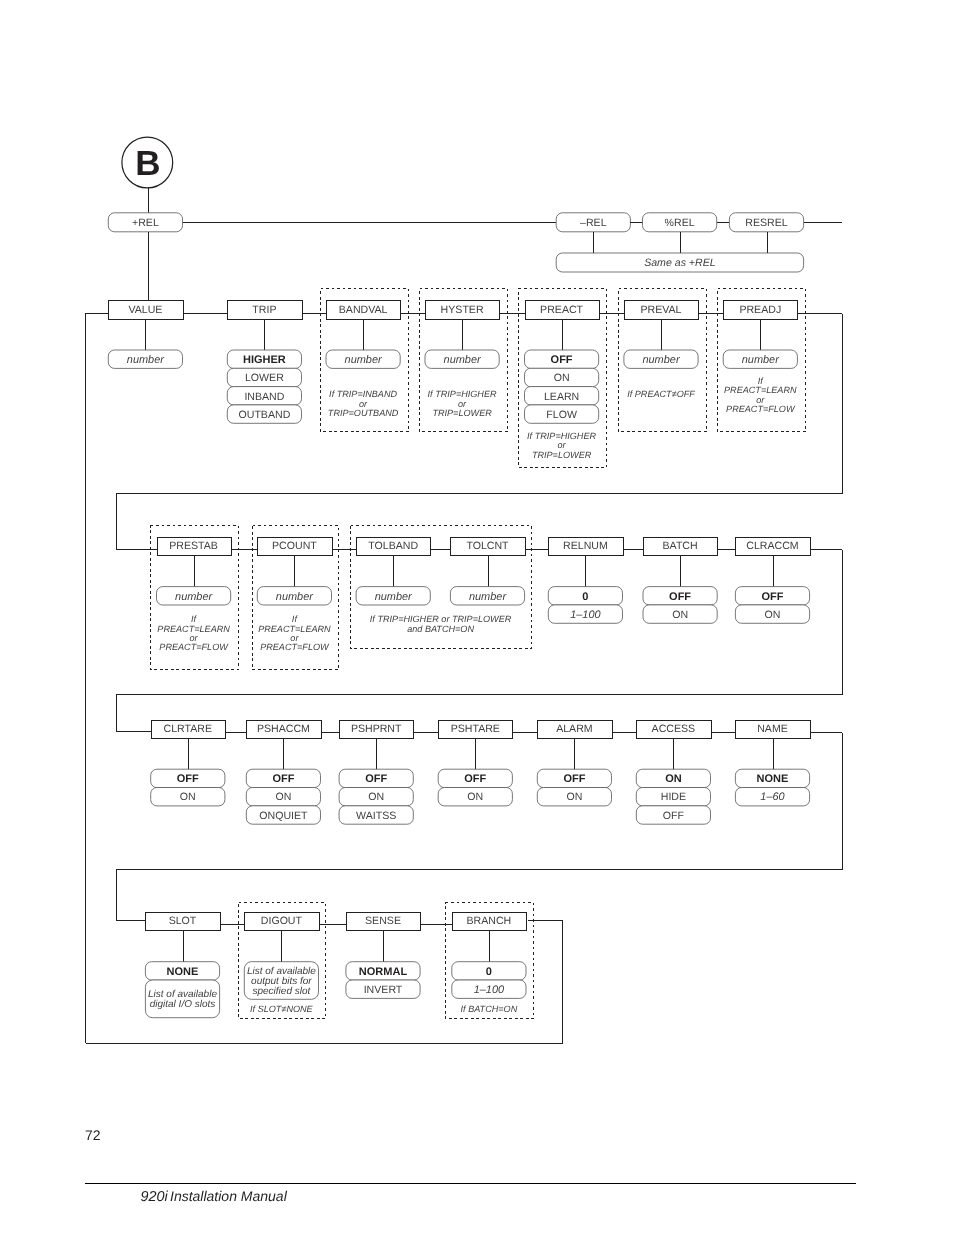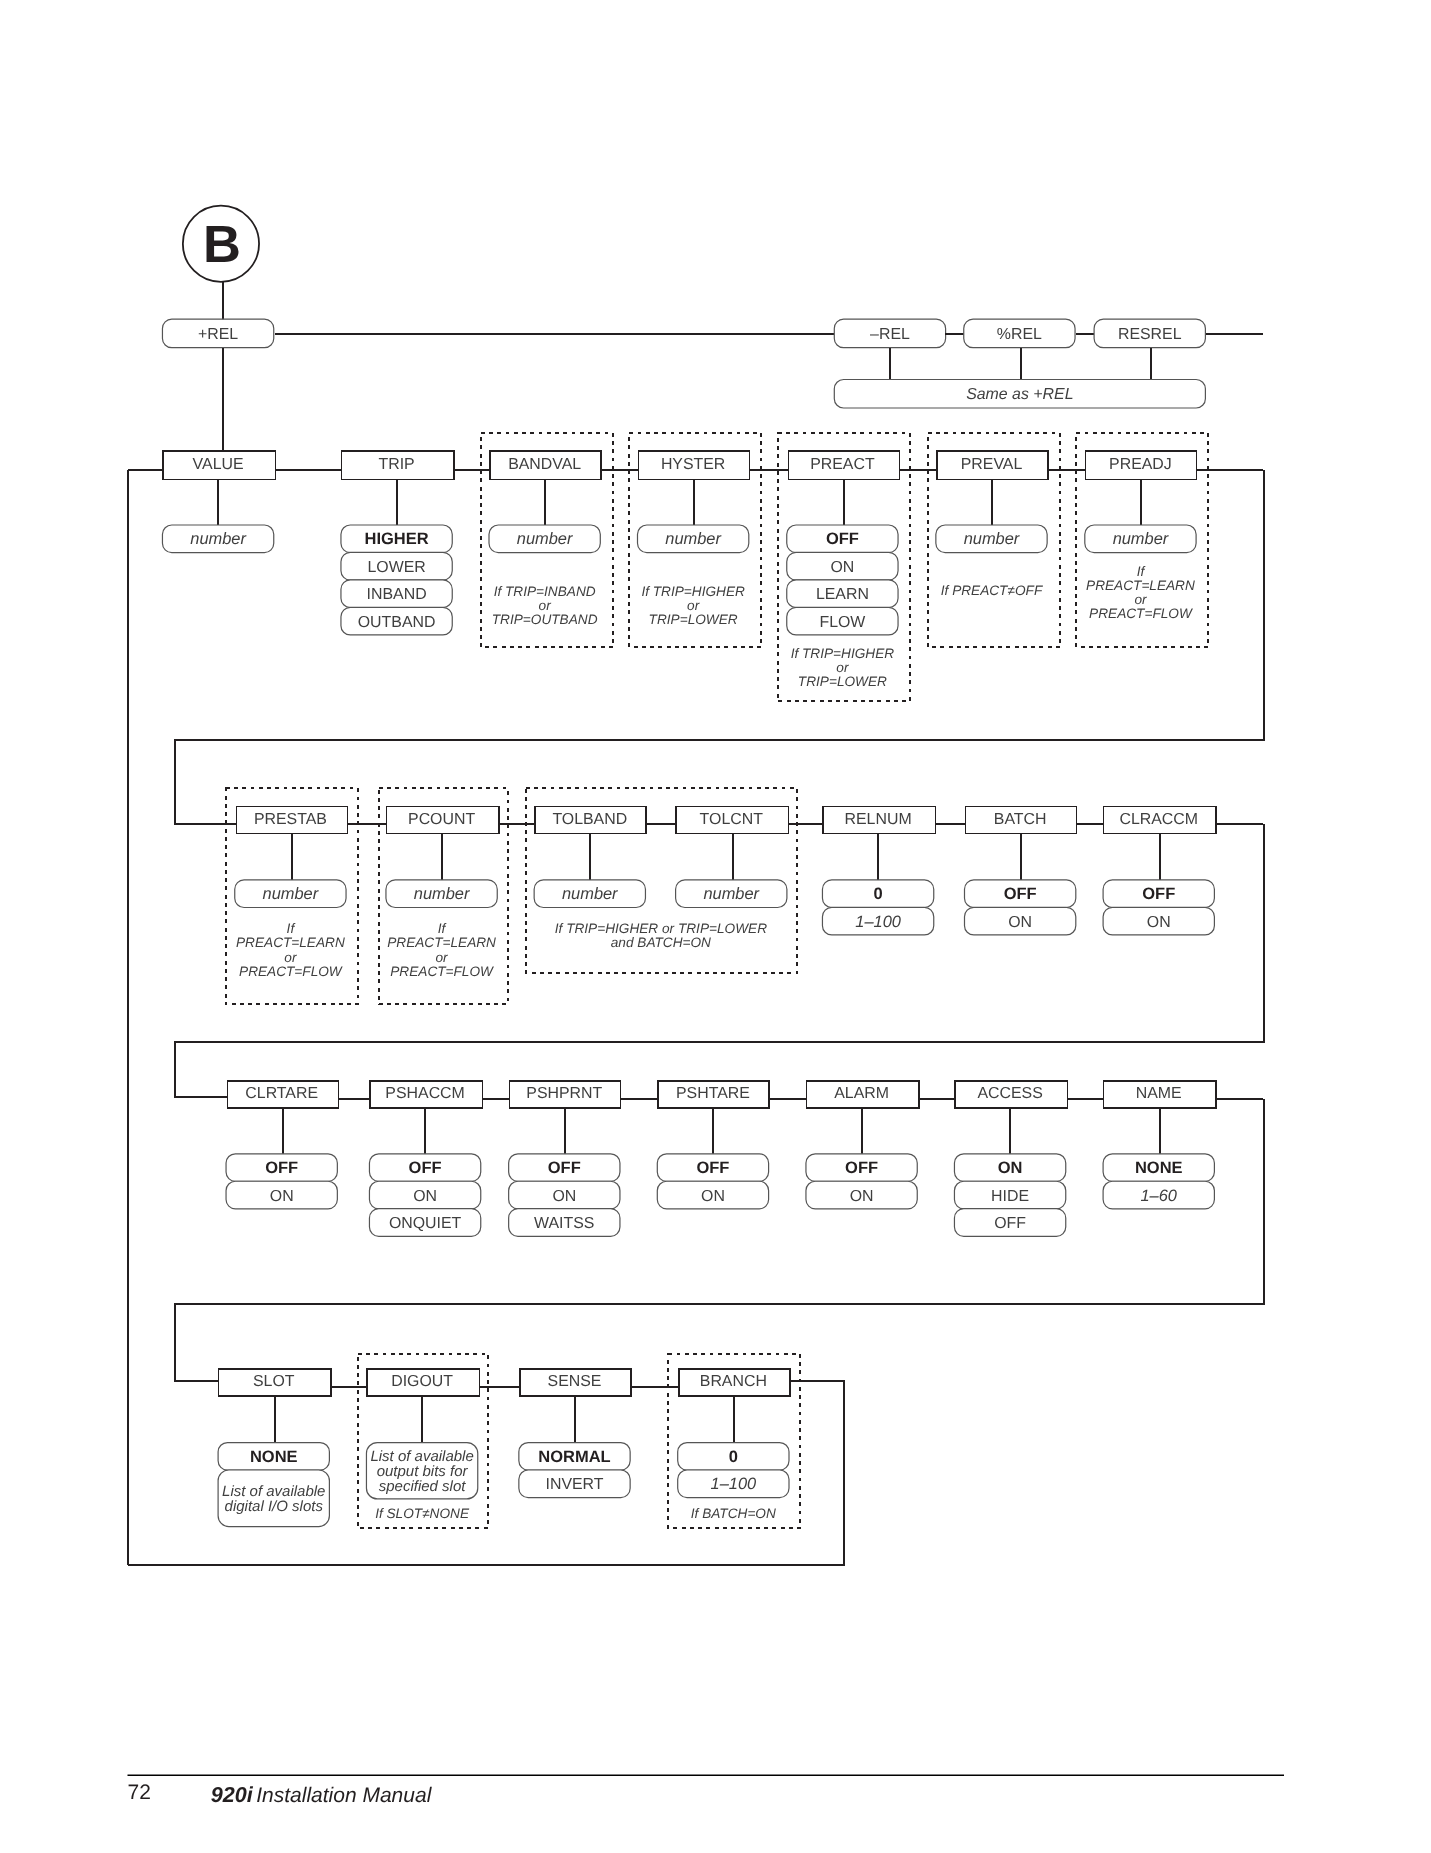--- a/index.html
+++ b/index.html
@@ -7,24 +7,24 @@
   body{width:954px;height:1235px;background:#ffffff;
        font-family:"Liberation Sans",sans-serif;
        -webkit-font-smoothing:antialiased;
        text-rendering:geometricPrecision;}
   svg{-webkit-font-smoothing:antialiased;}
   svg text{-webkit-font-smoothing:antialiased;paint-order:stroke fill;}
   #page{will-change:transform;}
   #page{position:relative;width:954px;height:1235px;overflow:hidden;background:#fff;}
   #diagram{position:absolute;left:0;top:0;}
   .frule{position:absolute;left:85px;top:1182.7px;width:771px;height:1.5px;background:#000;}
-  .fpage{position:absolute;left:85px;top:1185px;font-size:14.0px;color:#231f20;line-height:18px;}
+  .fpage{position:absolute;left:85px;top:1126px;font-size:14.0px;color:#231f20;line-height:18px;}
   .fman{position:absolute;left:140.5px;top:1186.5px;font-size:14.0px;color:#231f20;
         font-style:italic;white-space:nowrap;line-height:18px;}
-  .fman b{font-weight:bold;font-style:italic;font-size:14.4px;margin-top:24px;}
+  .fman b{font-weight:normal;font-style:italic;font-size:14.4px;margin-top:24px;}
   .fman .sp{letter-spacing:-1.6px;}
 </style>
 </head>
 <body>
 
 <div id="page">
   <svg id="diagram" width="954" height="1235" viewBox="0 0 954 1235">
     <g id="g-wires"></g>
     <g id="g-groups"></g>
     <g id="g-entry">

